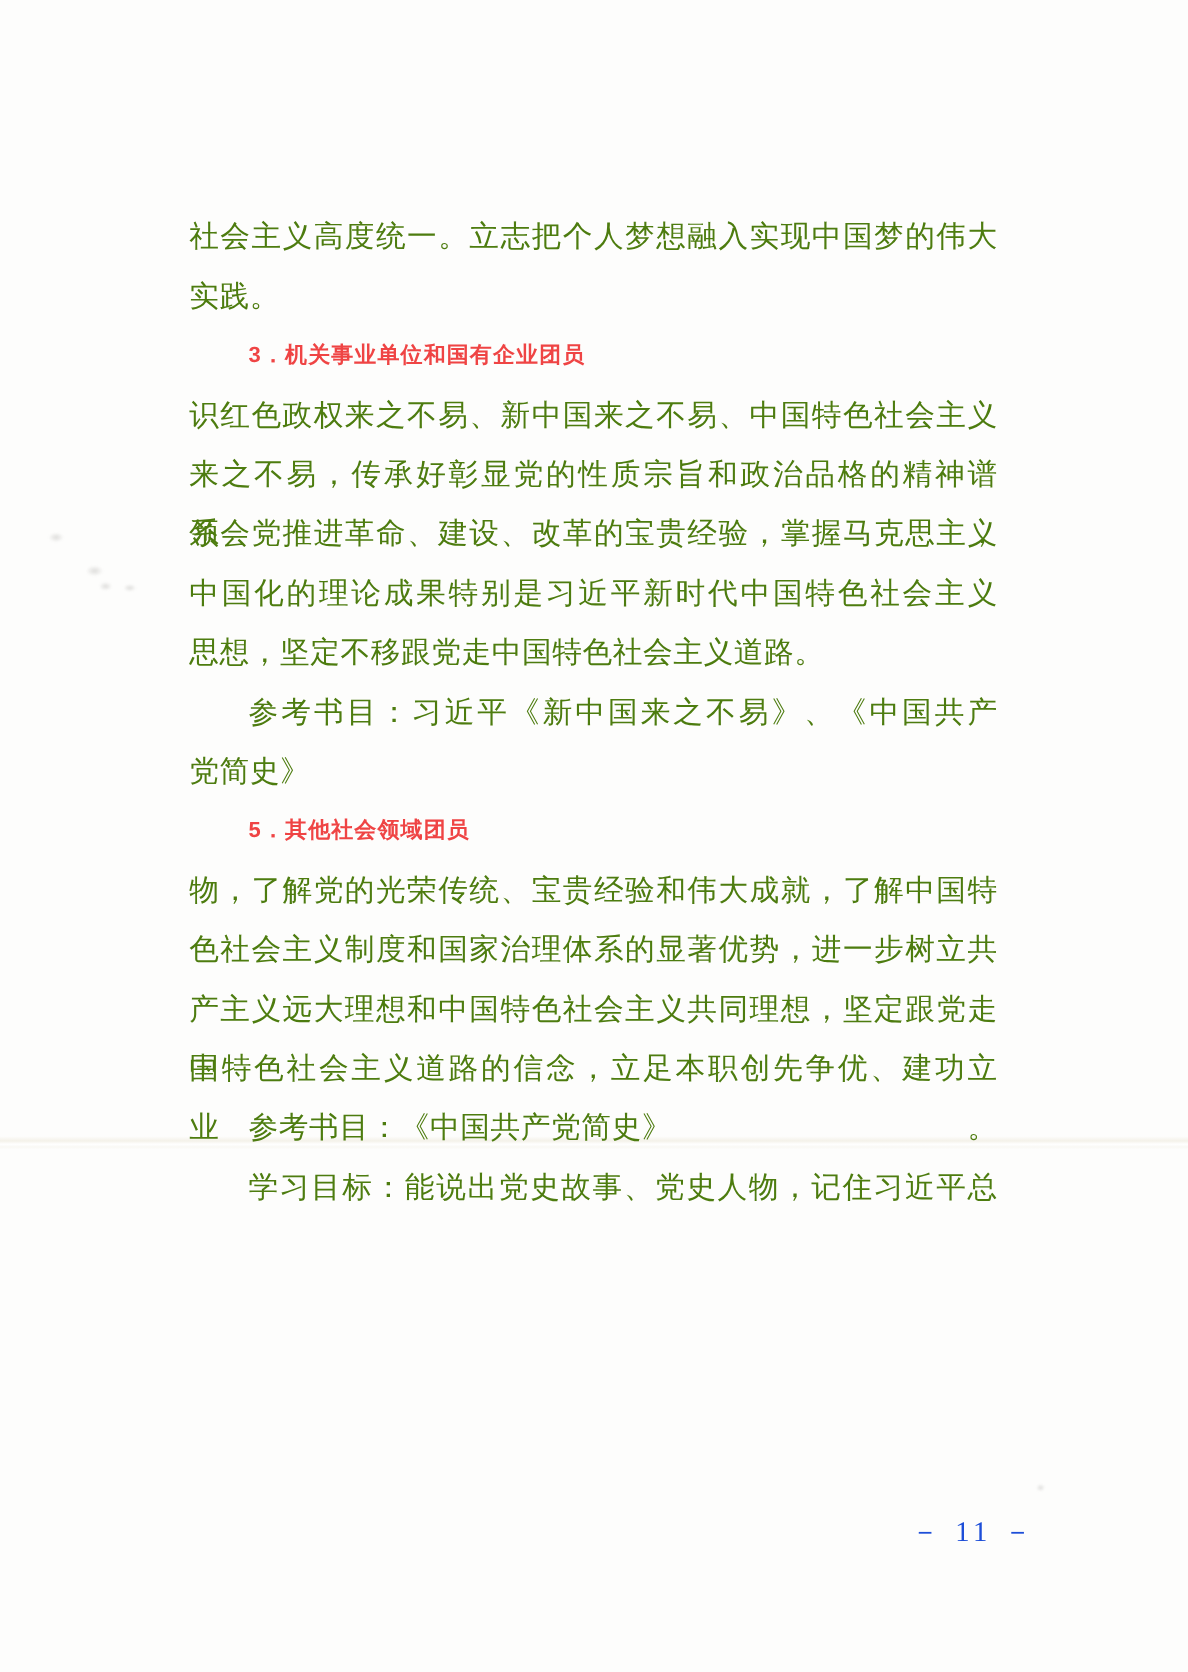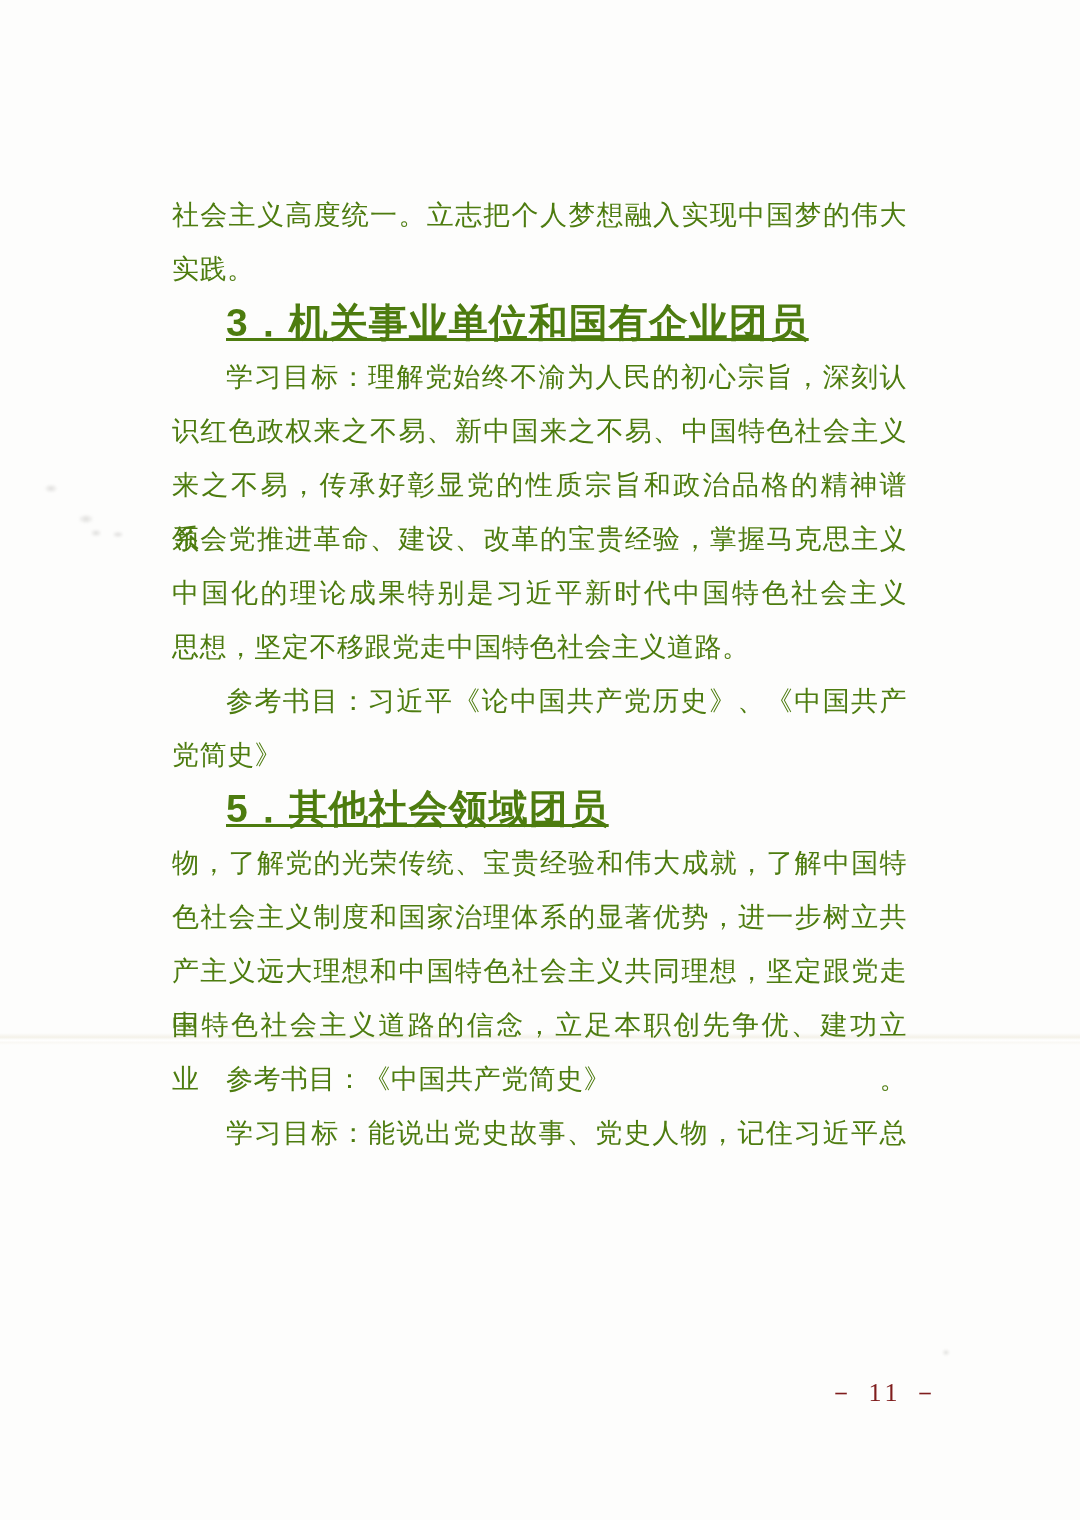--- a/index.html
+++ b/index.html
@@ -65,34 +65,33 @@
     text-align: justify;
     text-align-last: justify;
     text-justify: inter-character;
   }
   
   .ind { padding-left: 54px; }
   
   .h {
     font-family: "Liberation Sans", "DejaVu Sans", sans-serif;
     font-weight: 700;
-    font-size: 39px;
-    color: #4d7c0f;
+    font-size: 20px;
+    color: #ef4444;
     letter-spacing: 1px;
-    text-decoration: underline;
   }
   .footer {
     position: absolute;
     left: 828px;
     top: 1378px;
     width: 120px;
     height: 30px;
     line-height: 30px;
     font-size: 26px;
-    color: #7f1d1d;
+    color: #1d4ed8;
     letter-spacing: 4px;
     text-align: left;
     font-family: "Liberation Serif", "DejaVu Serif", serif;
   }
 </style>
 </head>
 <body>
 
 <div class="page">
 
@@ -100,27 +99,26 @@
   <div class="smudge s1"></div>
   <div class="smudge s2"></div>
   <div class="smudge s3"></div>
   <div class="smudge s4"></div>
   <div class="smudge s5"></div>
 
   <main class="textblock">
     <div class="line j">社会主义高度统一。立志把个人梦想融入实现中国梦的伟大</div>
     <div class="line">实践。</div>
     <div class="line ind h">3．机关事业单位和国有企业团员</div>
-    <div class="line ind j">学习目标：理解党始终不渝为人民的初心宗旨，深刻认</div>
     <div class="line j">识红色政权来之不易、新中国来之不易、中国特色社会主义</div>
     <div class="line j">来之不易，传承好彰显党的性质宗旨和政治品格的精神谱系，</div>
     <div class="line j">领会党推进革命、建设、改革的宝贵经验，掌握马克思主义</div>
     <div class="line j">中国化的理论成果特别是习近平新时代中国特色社会主义</div>
     <div class="line">思想，坚定不移跟党走中国特色社会主义道路。</div>
-    <div class="line ind j">参考书目：习近平《论中国共产党历史》、《中国共产</div>
+    <div class="line ind j">参考书目：习近平《新中国来之不易》、《中国共产</div>
     <div class="line">党简史》</div>
     <div class="line ind h">5．其他社会领域团员</div>
     <div class="line j">物，了解党的光荣传统、宝贵经验和伟大成就，了解中国特</div>
     <div class="line j">色社会主义制度和国家治理体系的显著优势，进一步树立共</div>
     <div class="line j">产主义远大理想和中国特色社会主义共同理想，坚定跟党走中</div>
     <div class="line j">国特色社会主义道路的信念，立足本职创先争优、建功立业。</div>
     <div class="line ind">参考书目：《中国共产党简史》</div>
     <div class="line ind j">学习目标：能说出党史故事、党史人物，记住习近平总</div>
   </main>
 

